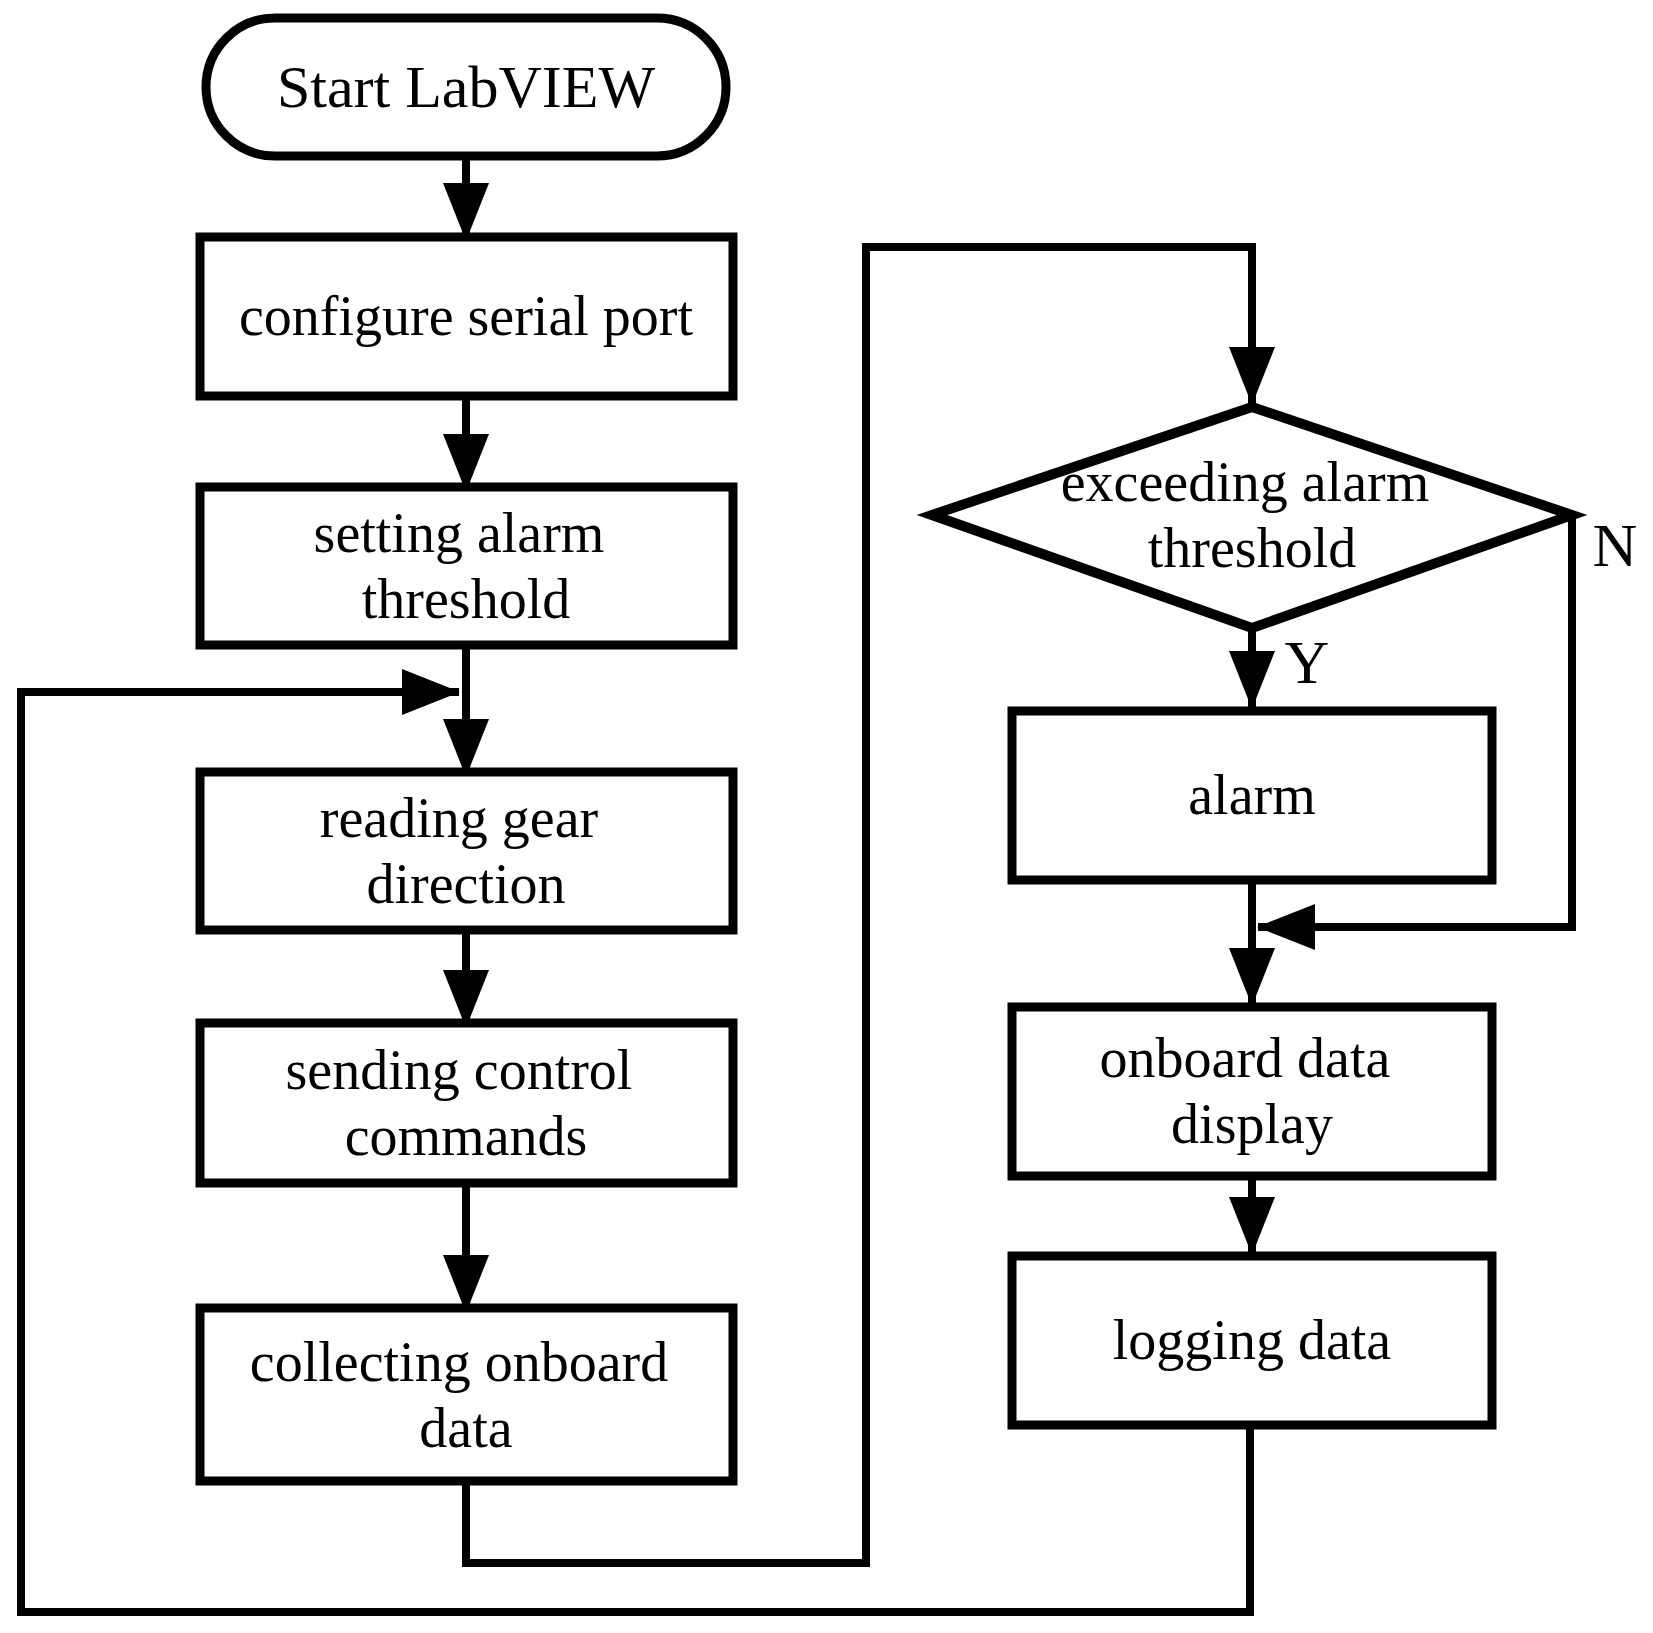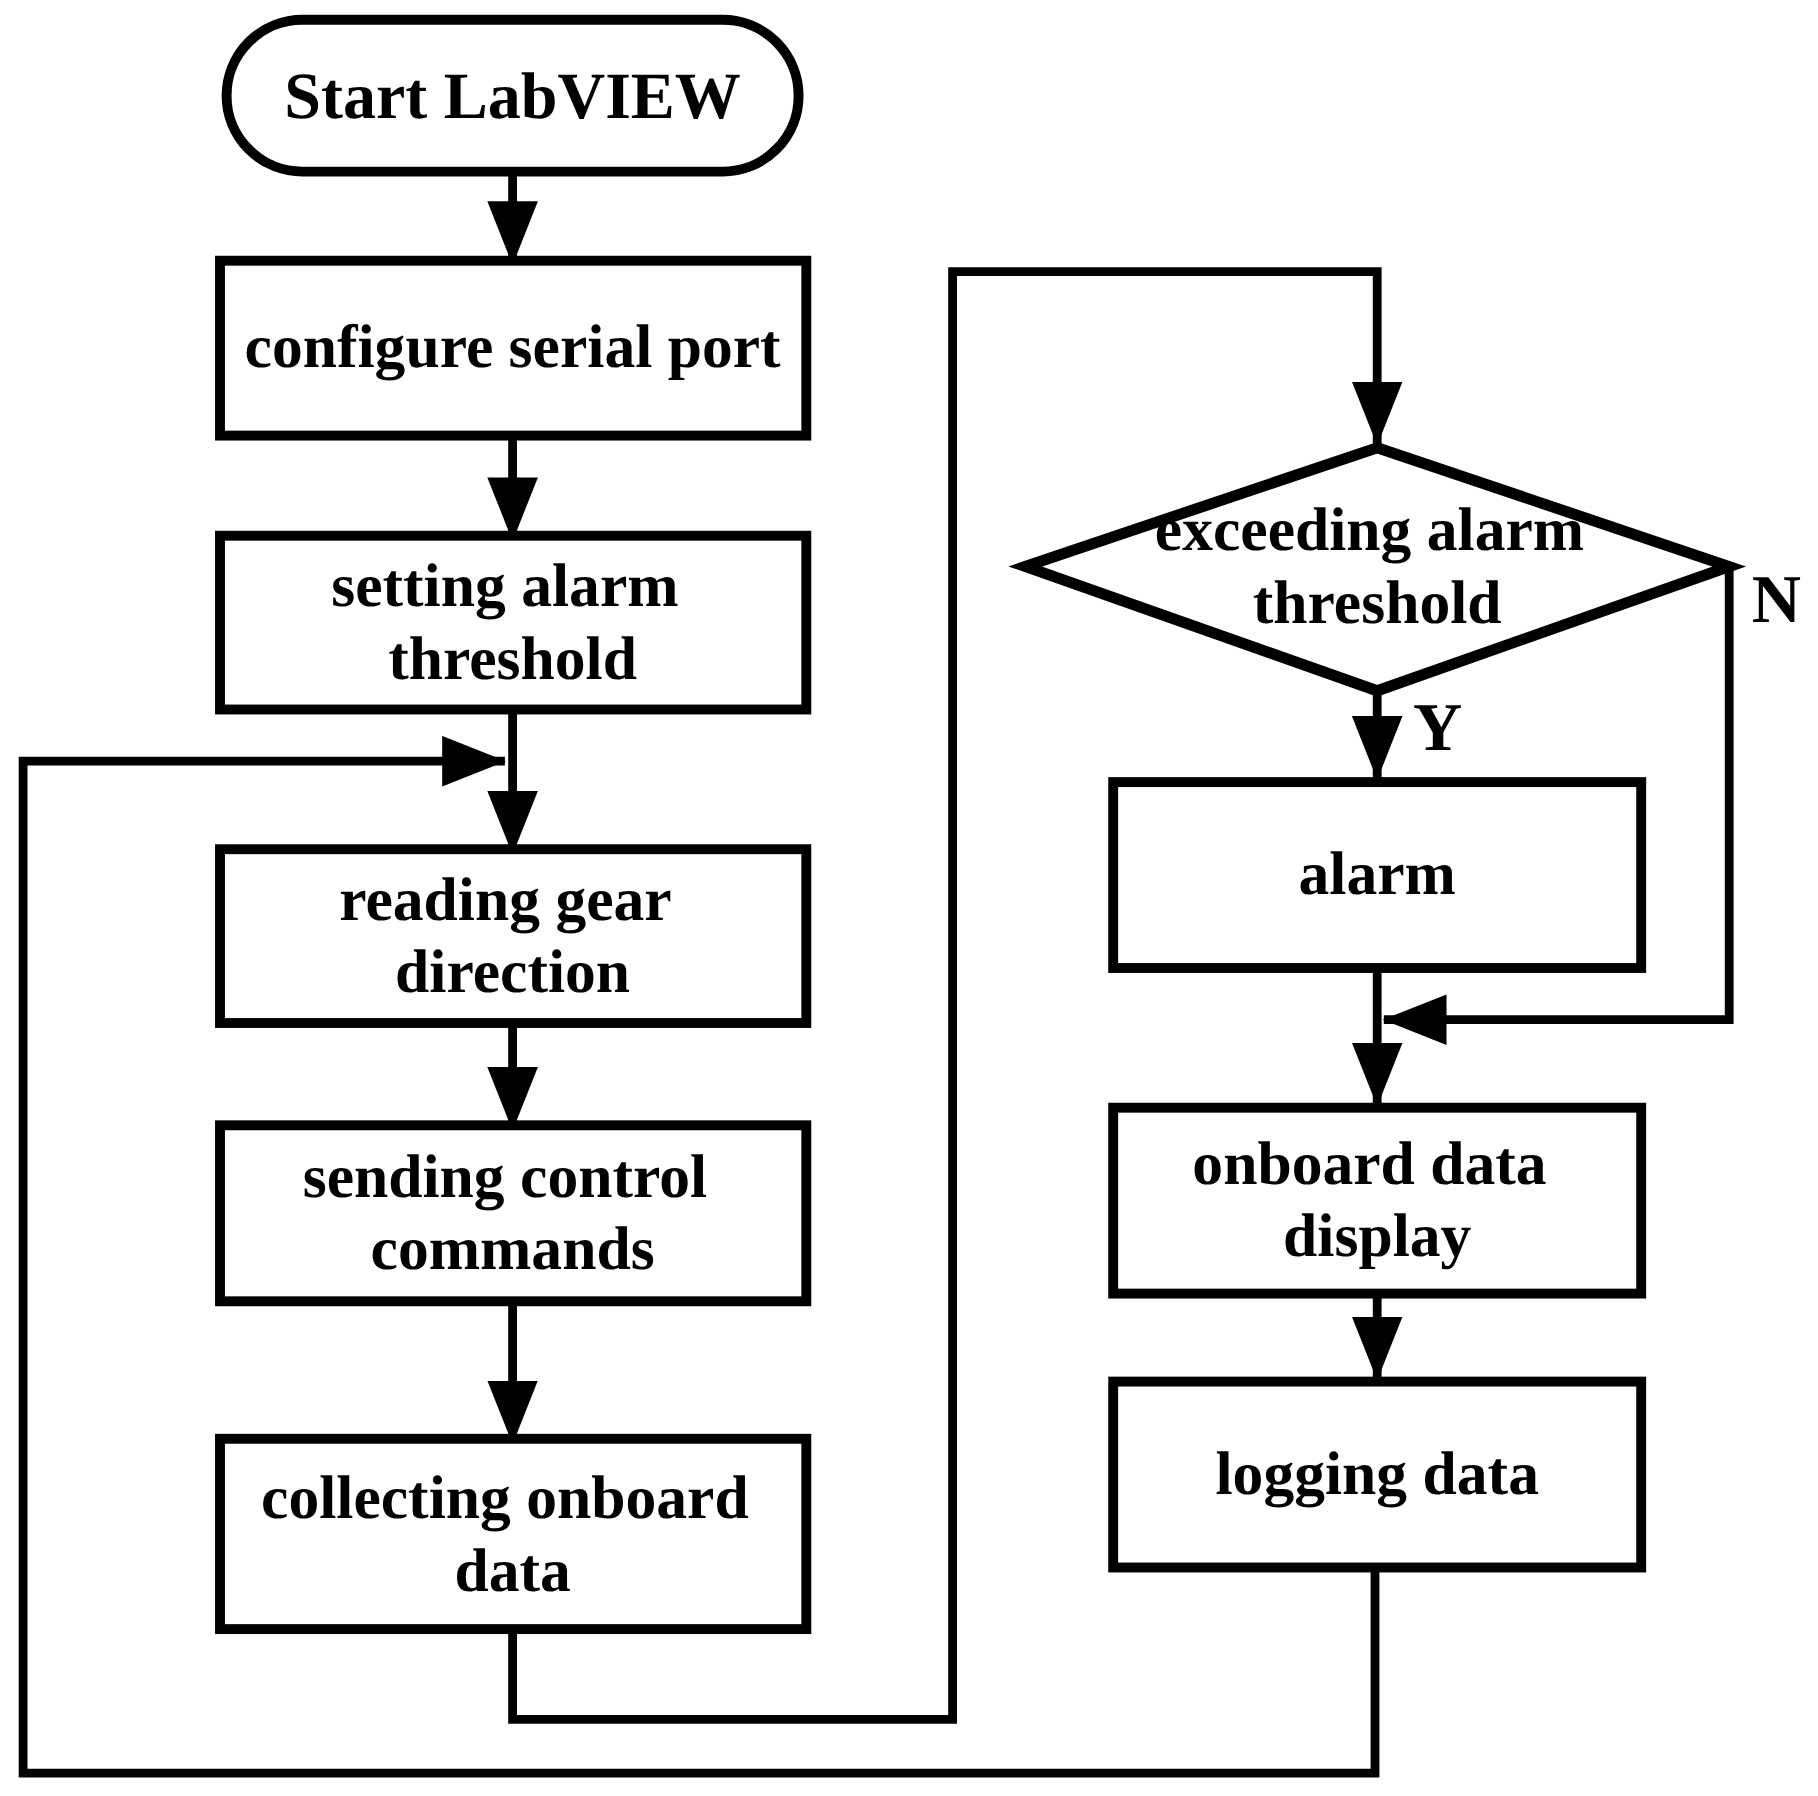--- a/index.html
+++ b/index.html
@@ -5,21 +5,20 @@
   html, body {
     margin: 0;
     padding: 0;
     background: #ffffff;
   }
   .canvas {
     width: 1420px;
     height: 1633px;
     background: #ffffff;
     position: relative;
-    font-weight: bold;
   }
   svg {
     display: block;
     width: 1653px;
     height: 1633px;
   }
   .shape {
     fill: #ffffff;
     stroke: #000000;
   }

